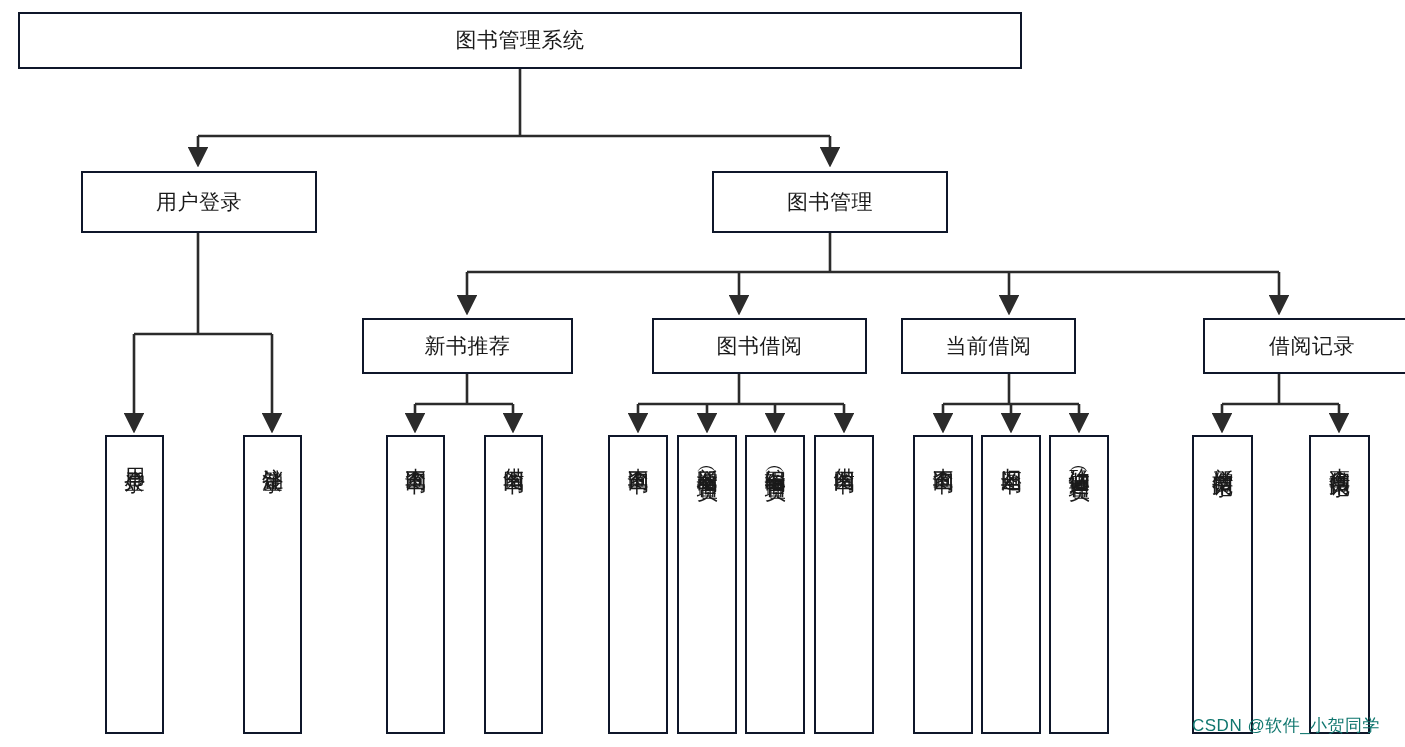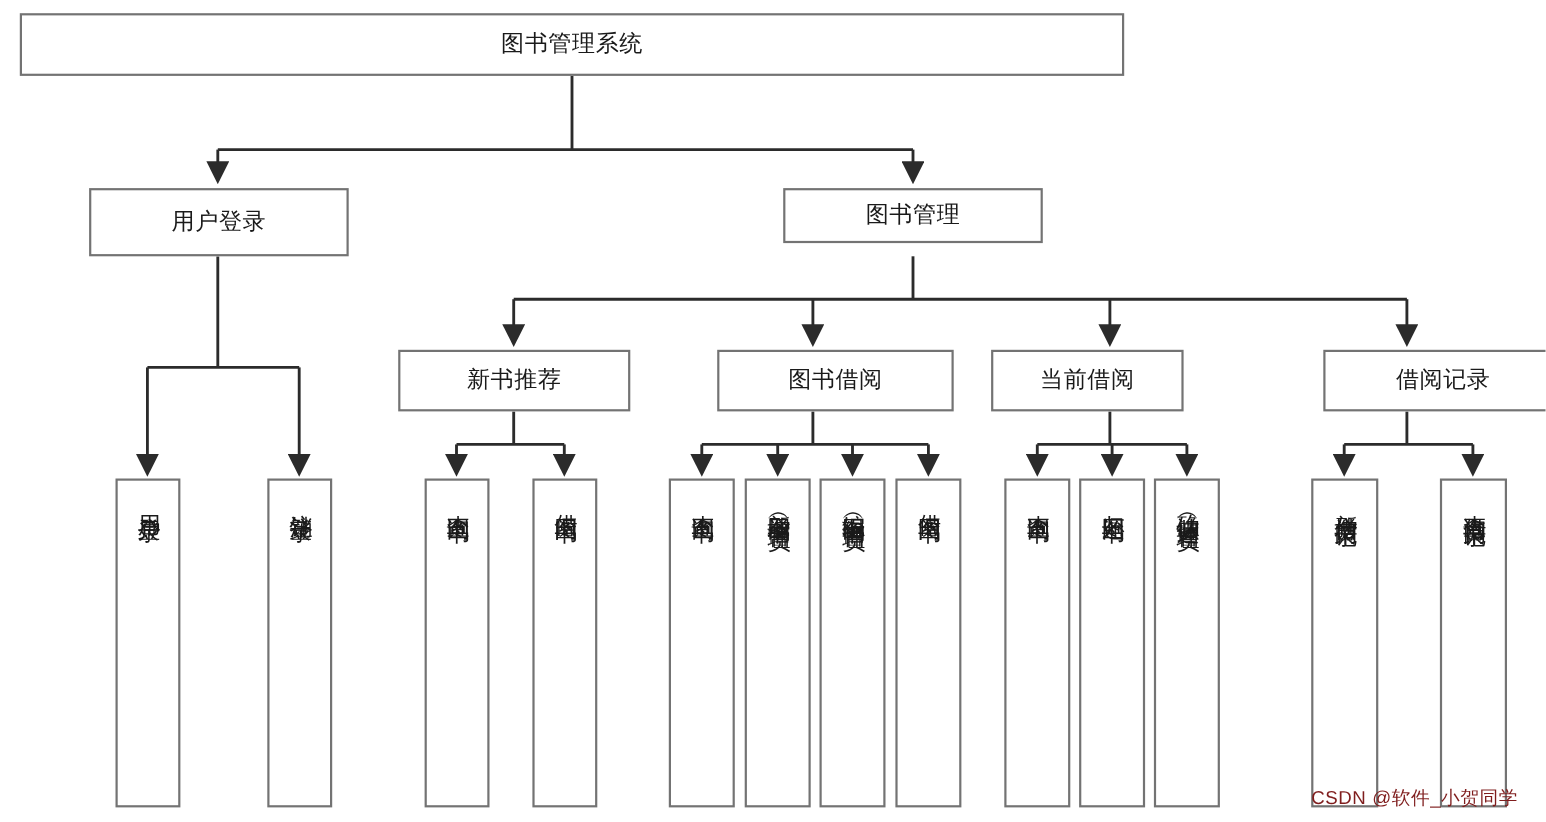--- a/index.html
+++ b/index.html
@@ -23,21 +23,21 @@
     position: absolute;
     top: 0; left: 0;
     width: 1405px;
     height: 747px;
     pointer-events: none;
   }
   .node {
     position: absolute;
     box-sizing: border-box;
     background: #ffffff;
-    border: 2px solid #737373;
+    border: 2px solid #0f172a;
     display: flex;
     align-items: center;
     justify-content: center;
     color: #1a1a1a;
   }
   .node-label {
     font-size: 21px;
     line-height: 1.18;
     letter-spacing: 0.5px;
     white-space: nowrap;
@@ -54,21 +54,21 @@
     line-height: 1.25;
     letter-spacing: 2px;
     white-space: normal;
     max-height: 272px;
   }
   .watermark {
     position: absolute;
     left: 1192px;
     top: 714px;
     font-size: 17px;
-    color: #7f1d1d;
+    color: #0f766e;
     white-space: nowrap;
     letter-spacing: 0.5px;
   }
 </style>
 </head>
 <body>
 
 <div id="diagram-root">
 
   <svg id="wires" viewBox="0 0 1405 747">
@@ -124,21 +124,21 @@
     </g>
   </svg>
 
   <div class="node" style="left:18px; top:12px; width:1004px; height:57px;">
     <span class="node-label">图书管理系统</span>
   </div>
 
   <div class="node" style="left:81px; top:171px; width:236px; height:62px;">
     <span class="node-label">用户登录</span>
   </div>
-  <div class="node" style="left:712px; top:171px; width:236px; height:50px;">
+  <div class="node" style="left:712px; top:171px; width:236px; height:62px;">
     <span class="node-label">图书管理</span>
   </div>
 
   <div class="node" style="left:362px; top:318px; width:211px; height:56px;">
     <span class="node-label">新书推荐</span>
   </div>
   <div class="node" style="left:652px; top:318px; width:215px; height:56px;">
     <span class="node-label">图书借阅</span>
   </div>
   <div class="node" style="left:901px; top:318px; width:175px; height:56px;">

